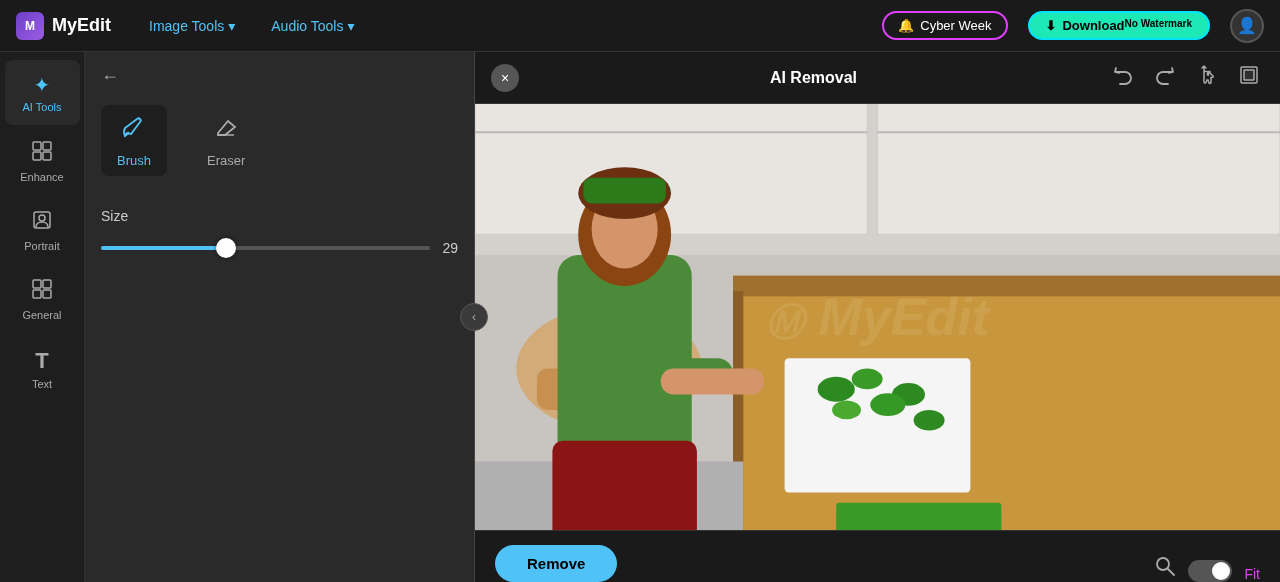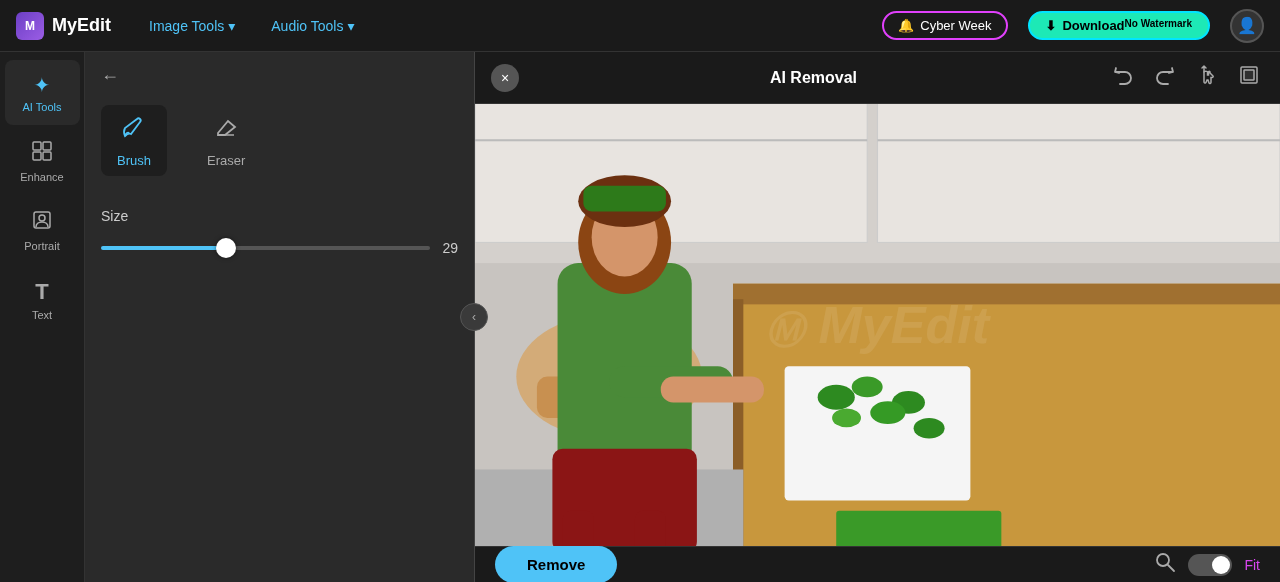--- a/index.html
+++ b/index.html
@@ -231,23 +231,23 @@
       color: rgba(255,255,255,0.3);
       font-size: 52px;
       font-weight: 900;
       white-space: nowrap;
       pointer-events: none;
       font-style: italic;
     }
 
     
     .bottom-bar {
-      height: 36px;
-      display: flex;
-      align-items: center;
+      height: 52px;
+      display: flex;
+      align-items: flex-end;
       padding: 0 20px;
       border-top: 1px solid #333;
       flex-shrink: 0;
       background: #1a1a1a;
     }
     .remove-btn {
       background: #4fc3f7;
       border: none;
       border-radius: 24px;
       color: #000;
@@ -334,20 +334,31 @@
       <span class="sidebar-icon">
         <svg width="22" height="22" viewBox="0 0 22 22" fill="none">
           <rect x="3" y="3" width="16" height="16" rx="2" stroke="#aaa" stroke-width="1.5" fill="none"></rect>
           <circle cx="11" cy="9" r="3" stroke="#aaa" stroke-width="1.5" fill="none"></circle>
           <path d="M5 18c0-3 2.5-5 6-5s6 2 6 5" stroke="#aaa" stroke-width="1.5" fill="none"></path>
         </svg>
       </span>
       <span>Portrait</span>
     </div>
     <div class="sidebar-item">
+      <span class="sidebar-icon">
+        <svg width="22" height="22" viewBox="0 0 22 22" fill="none">
+          <rect x="2" y="2" width="8" height="8" rx="1" stroke="#aaa" stroke-width="1.5" fill="none"></rect>
+          <rect x="12" y="2" width="8" height="8" rx="1" stroke="#aaa" stroke-width="1.5" fill="none"></rect>
+          <rect x="2" y="12" width="8" height="8" rx="1" stroke="#aaa" stroke-width="1.5" fill="none"></rect>
+          <rect x="12" y="12" width="8" height="8" rx="1" stroke="#aaa" stroke-width="1.5" fill="none"></rect>
+        </svg>
+      </span>
+      <span>General</span>
+    </div>
+    <div class="sidebar-item">
       <span class="sidebar-icon" style="font-size:22px;font-weight:700;color:#aaa;">T</span>
       <span>Text</span>
     </div>
   </div>
 
   <div class="tool-panel">
     <div class="tool-panel-header">
       <button class="back-btn">←</button>
     </div>
 

